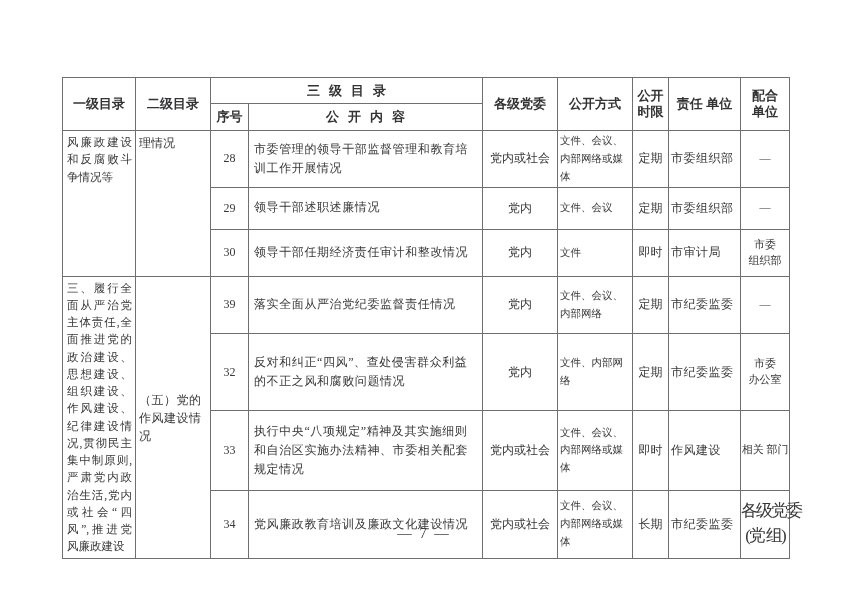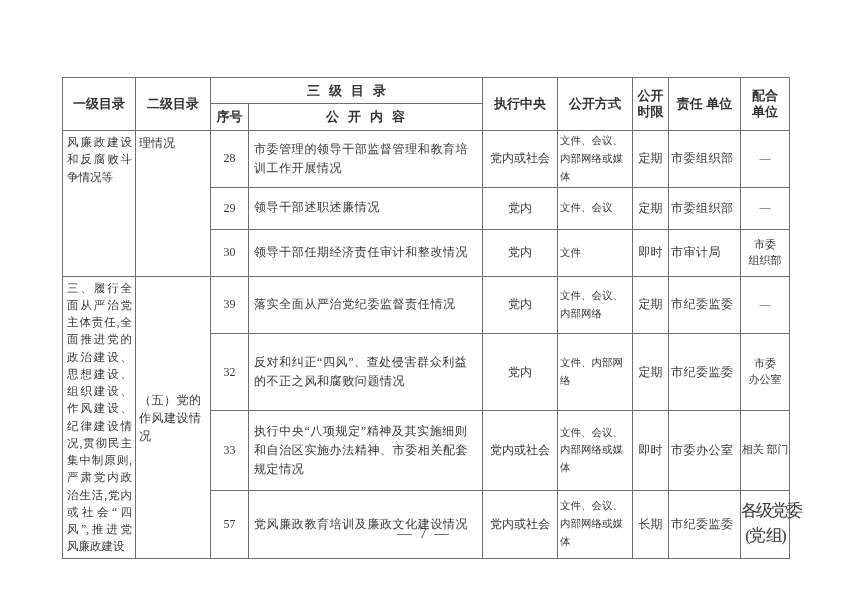--- a/index.html
+++ b/index.html
@@ -79,21 +79,21 @@
       <col style="width:36px">
       <col style="width:72px">
       <col style="width:49px">
   </colgroup>
 
   <tbody>
       <tr style="height:26px">
     <th rowspan="2">一级目录</th>
     <th rowspan="2">二级目录</th>
     <th colspan="2" class="spread">三级目录</th>
-    <th rowspan="2">执行中央</th>
+    <th rowspan="2">各级党委</th>
     <th rowspan="2">公开方式</th>
     <th rowspan="2" class="keepall">公开 时限</th>
     <th rowspan="2" class="keepall">责任 单位</th>
     <th rowspan="2" class="keepall">配合 单位</th>
   </tr>
   <tr style="height:27px">
     <th>序号</th>
     <th class="spread">公开内容</th>
   </tr>
 
@@ -146,25 +146,25 @@
     <td class="center">定期</td>
     <td class="unit">市纪委监委</td>
     <td class="coop">市委 办公室</td>
   </tr>
   <tr style="height:67px">
     <td class="seq">33</td>
     <td class="content">执行中央“八项规定”精神及其实施细则和自治区实施办法精神、市委相关配套规定情况</td>
     <td class="center">党内或社会</td>
     <td class="method">文件、会议、内部网络或媒体</td>
     <td class="center">即时</td>
-    <td class="unit">市委办公室</td>
+    <td class="unit">作风建设</td>
     <td class="coop">相关 部门</td>
   </tr>
   <tr style="height:57px">
-    <td class="seq">57</td>
+    <td class="seq">34</td>
     <td class="content">党风廉政教育培训及廉政文化建设情况</td>
     <td class="center">党内或社会</td>
     <td class="method">文件、会议、内部网络或媒体</td>
     <td class="center">长期</td>
     <td class="unit">市纪委监委</td>
     <td class="coop squeezed">各级党委(党 组)</td>
   </tr>
 </tbody>
   </table>
 

